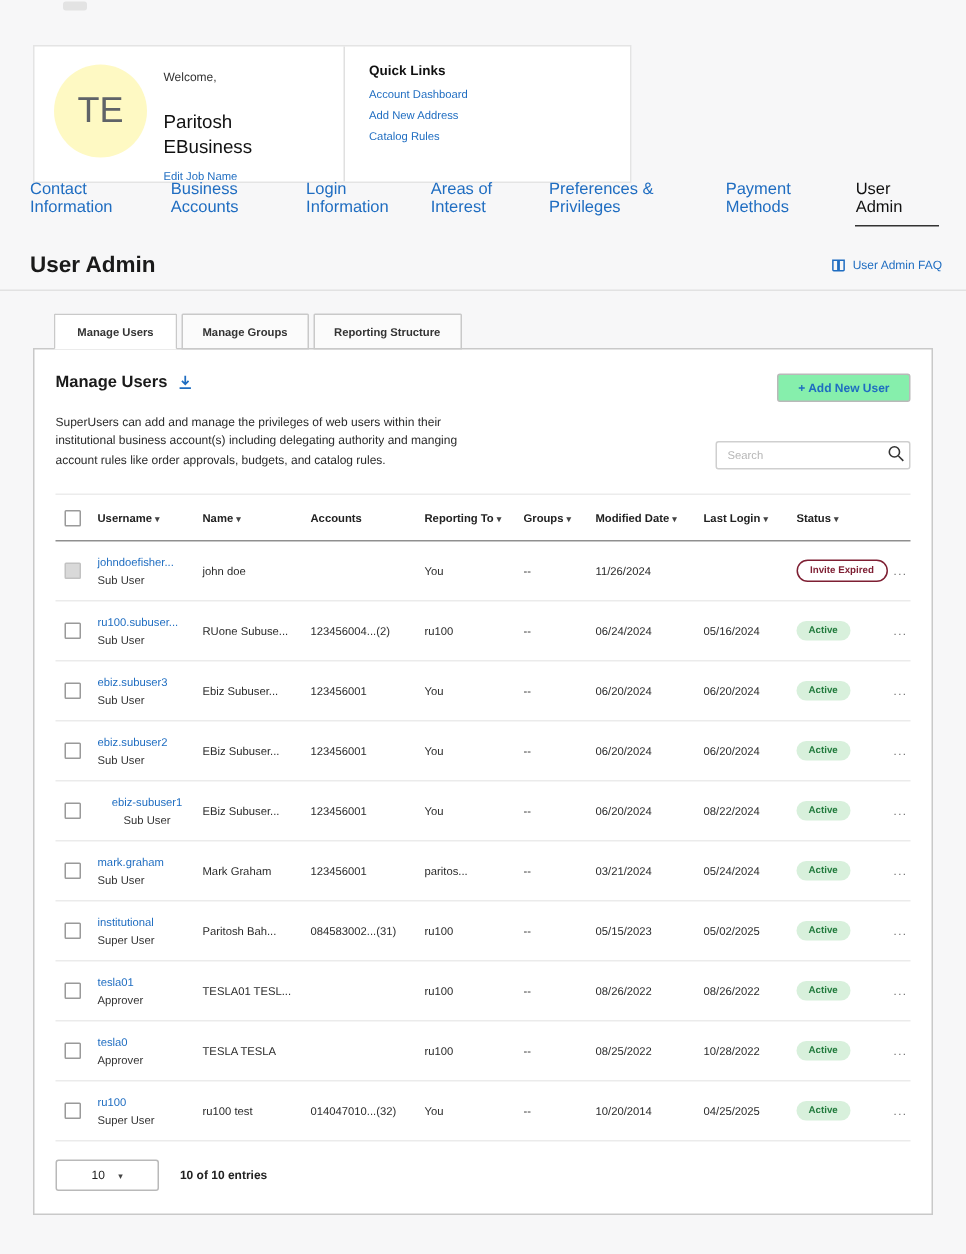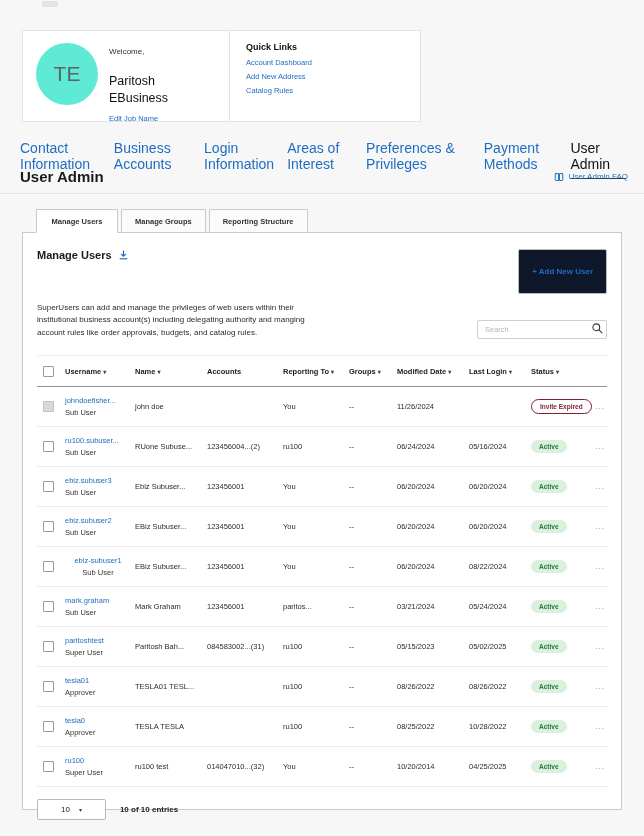--- a/index.html
+++ b/index.html
@@ -17,37 +17,37 @@
   
   .top-smudge { position:absolute; top:1px; left:42px; width:16px; height:6px; background:#c9c9c9; opacity:.45; border-radius:2px; }
 
   
   .welcome-card {
     position:absolute; top:30px; left:22px; width:399px; height:92px;
     background:#fff; border:1px solid #e4e4e4; display:flex;
   }
   .wc-left { display:flex; width:206px; padding:12px 0 0 13px; }
   .avatar {
-    width:62px; height:62px; border-radius:50%; background:#5eead4;
+    width:62px; height:62px; border-radius:50%; background:#fef9c3;
     display:flex; align-items:center; justify-content:center;
-    font-size:21px; color:#5f6368; flex:none;
+    font-size:24px; color:#5f6368; flex:none;
   }
   .wc-text { margin-left:11px; padding-top:4px; }
   .wc-welcome { font-size:8px; color:#333; margin-bottom:17px; }
   .wc-name { font-size:12.5px; color:#111; line-height:1.35; }
   .wc-edit { display:inline-block; font-size:7.5px; margin-top:5px; }
   .wc-right { border-left:1px solid #e0e0e0; padding:11px 0 0 16px; flex:1; }
   .ql-title { font-size:9px; font-weight:bold; color:#111; margin-bottom:6px; }
   .ql-link { display:block; font-size:7.5px; margin-bottom:5px; }
 
   
   .topnav {
-    position:absolute; top:140px; left:20px; right:18px;
-    display:flex; justify-content:flex-end; align-items:flex-start;
-    font-size:14px;
+    position:absolute; top:120px; left:20px; right:18px;
+    display:flex; justify-content:space-between; align-items:flex-start;
+    font-size:11px;
   }
   .topnav .nav-item { padding-bottom:6px; }
   .topnav .nav-item.active { color:#111; border-bottom:1.5px solid #333; }
 
   
   .title-row {
     position:absolute; top:168px; left:20px; right:16px;
     display:flex; justify-content:space-between; align-items:center;
   }
   .page-title { font-size:15px; font-weight:bold; color:#1a1a1a; }
@@ -64,22 +64,22 @@
   .tab.active { background:#fff; border-bottom:1px solid #fff; }
 
   
   .panel {
     position:absolute; top:232px; left:22px; width:600px; height:578px;
     background:#fff; border:1px solid #c9c9c9; padding:16px 14px 10px; z-index:2;
   }
   .panel-head { display:flex; justify-content:space-between; align-items:flex-start; }
   .mu-heading { font-size:11px; font-weight:bold; color:#1a1a1a; display:flex; align-items:center; gap:6px; }
   .add-btn {
-    border:1px solid #b9b9b9; background:#0f172a; color:#1f6dc1;
-    font-size:8px; font-weight:bold; padding:17px 13px; border-radius:2px;
+    border:1px solid #b9b9b9; background:#86efac; color:#1f6dc1;
+    font-size:8px; font-weight:bold; padding:4px 13px; border-radius:2px;
     font-family:"Liberation Sans", sans-serif; cursor:pointer;
   }
   .desc-row { display:flex; justify-content:space-between; align-items:flex-end; margin-top:8px; }
   .desc { width:268px; font-size:8px; line-height:1.55; color:#2b2b2b; }
   .search-wrap { position:relative; width:130px; }
   .search-wrap input {
     width:100%; height:19px; border:1px solid #cfcfcf; border-radius:2px;
     font-size:7.5px; padding:0 18px 0 7px; color:#333;
     font-family:"Liberation Sans", sans-serif;
   }
@@ -333,21 +333,21 @@
       <div class="c col-log">05/24/2024</div>
       <div class="c col-stat"><span class="badge active">Active</span></div>
       <div class="c col-act">...</div>
     </div>
 
     <div class="trow">
       <div class="c col-check">
           <span class="cb"></span>
         </div>
       <div class="c col-user">
-          <a class="ulink">paritoshtest</a>
+          <a class="ulink">institutional</a>
           <div class="role">Super User</div>
         </div>
       <div class="c col-name">Paritosh Bah...</div>
       <div class="c col-acct">084583002...(31)</div>
       <div class="c col-rep">ru100</div>
       <div class="c col-grp">--</div>
       <div class="c col-mod">05/15/2023</div>
       <div class="c col-log">05/02/2025</div>
       <div class="c col-stat"><span class="badge active">Active</span></div>
       <div class="c col-act">...</div>

